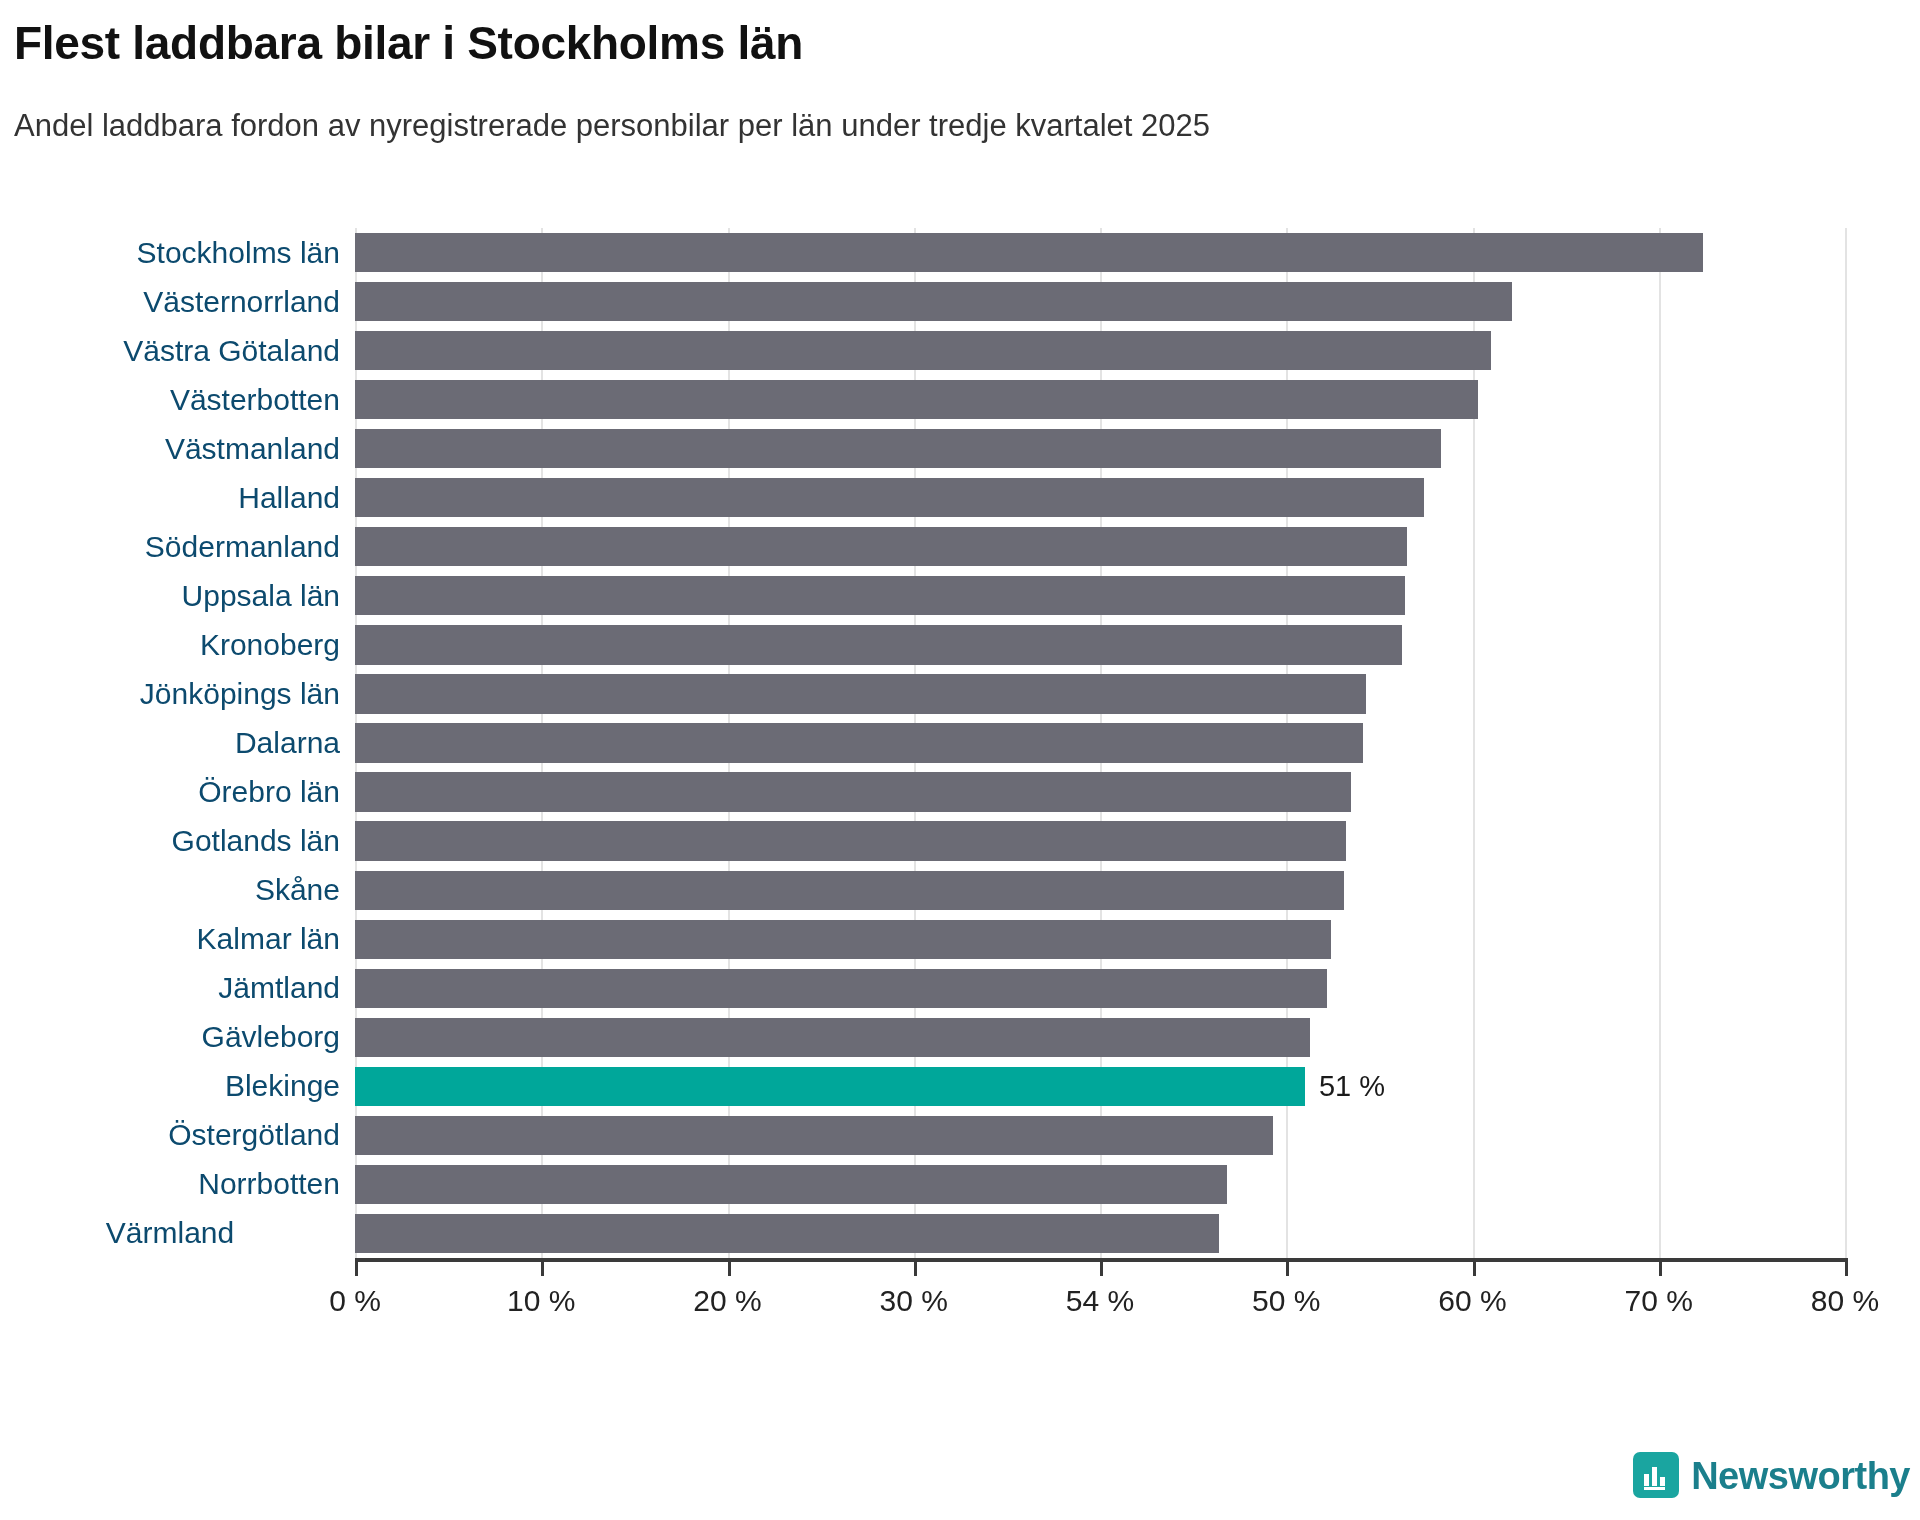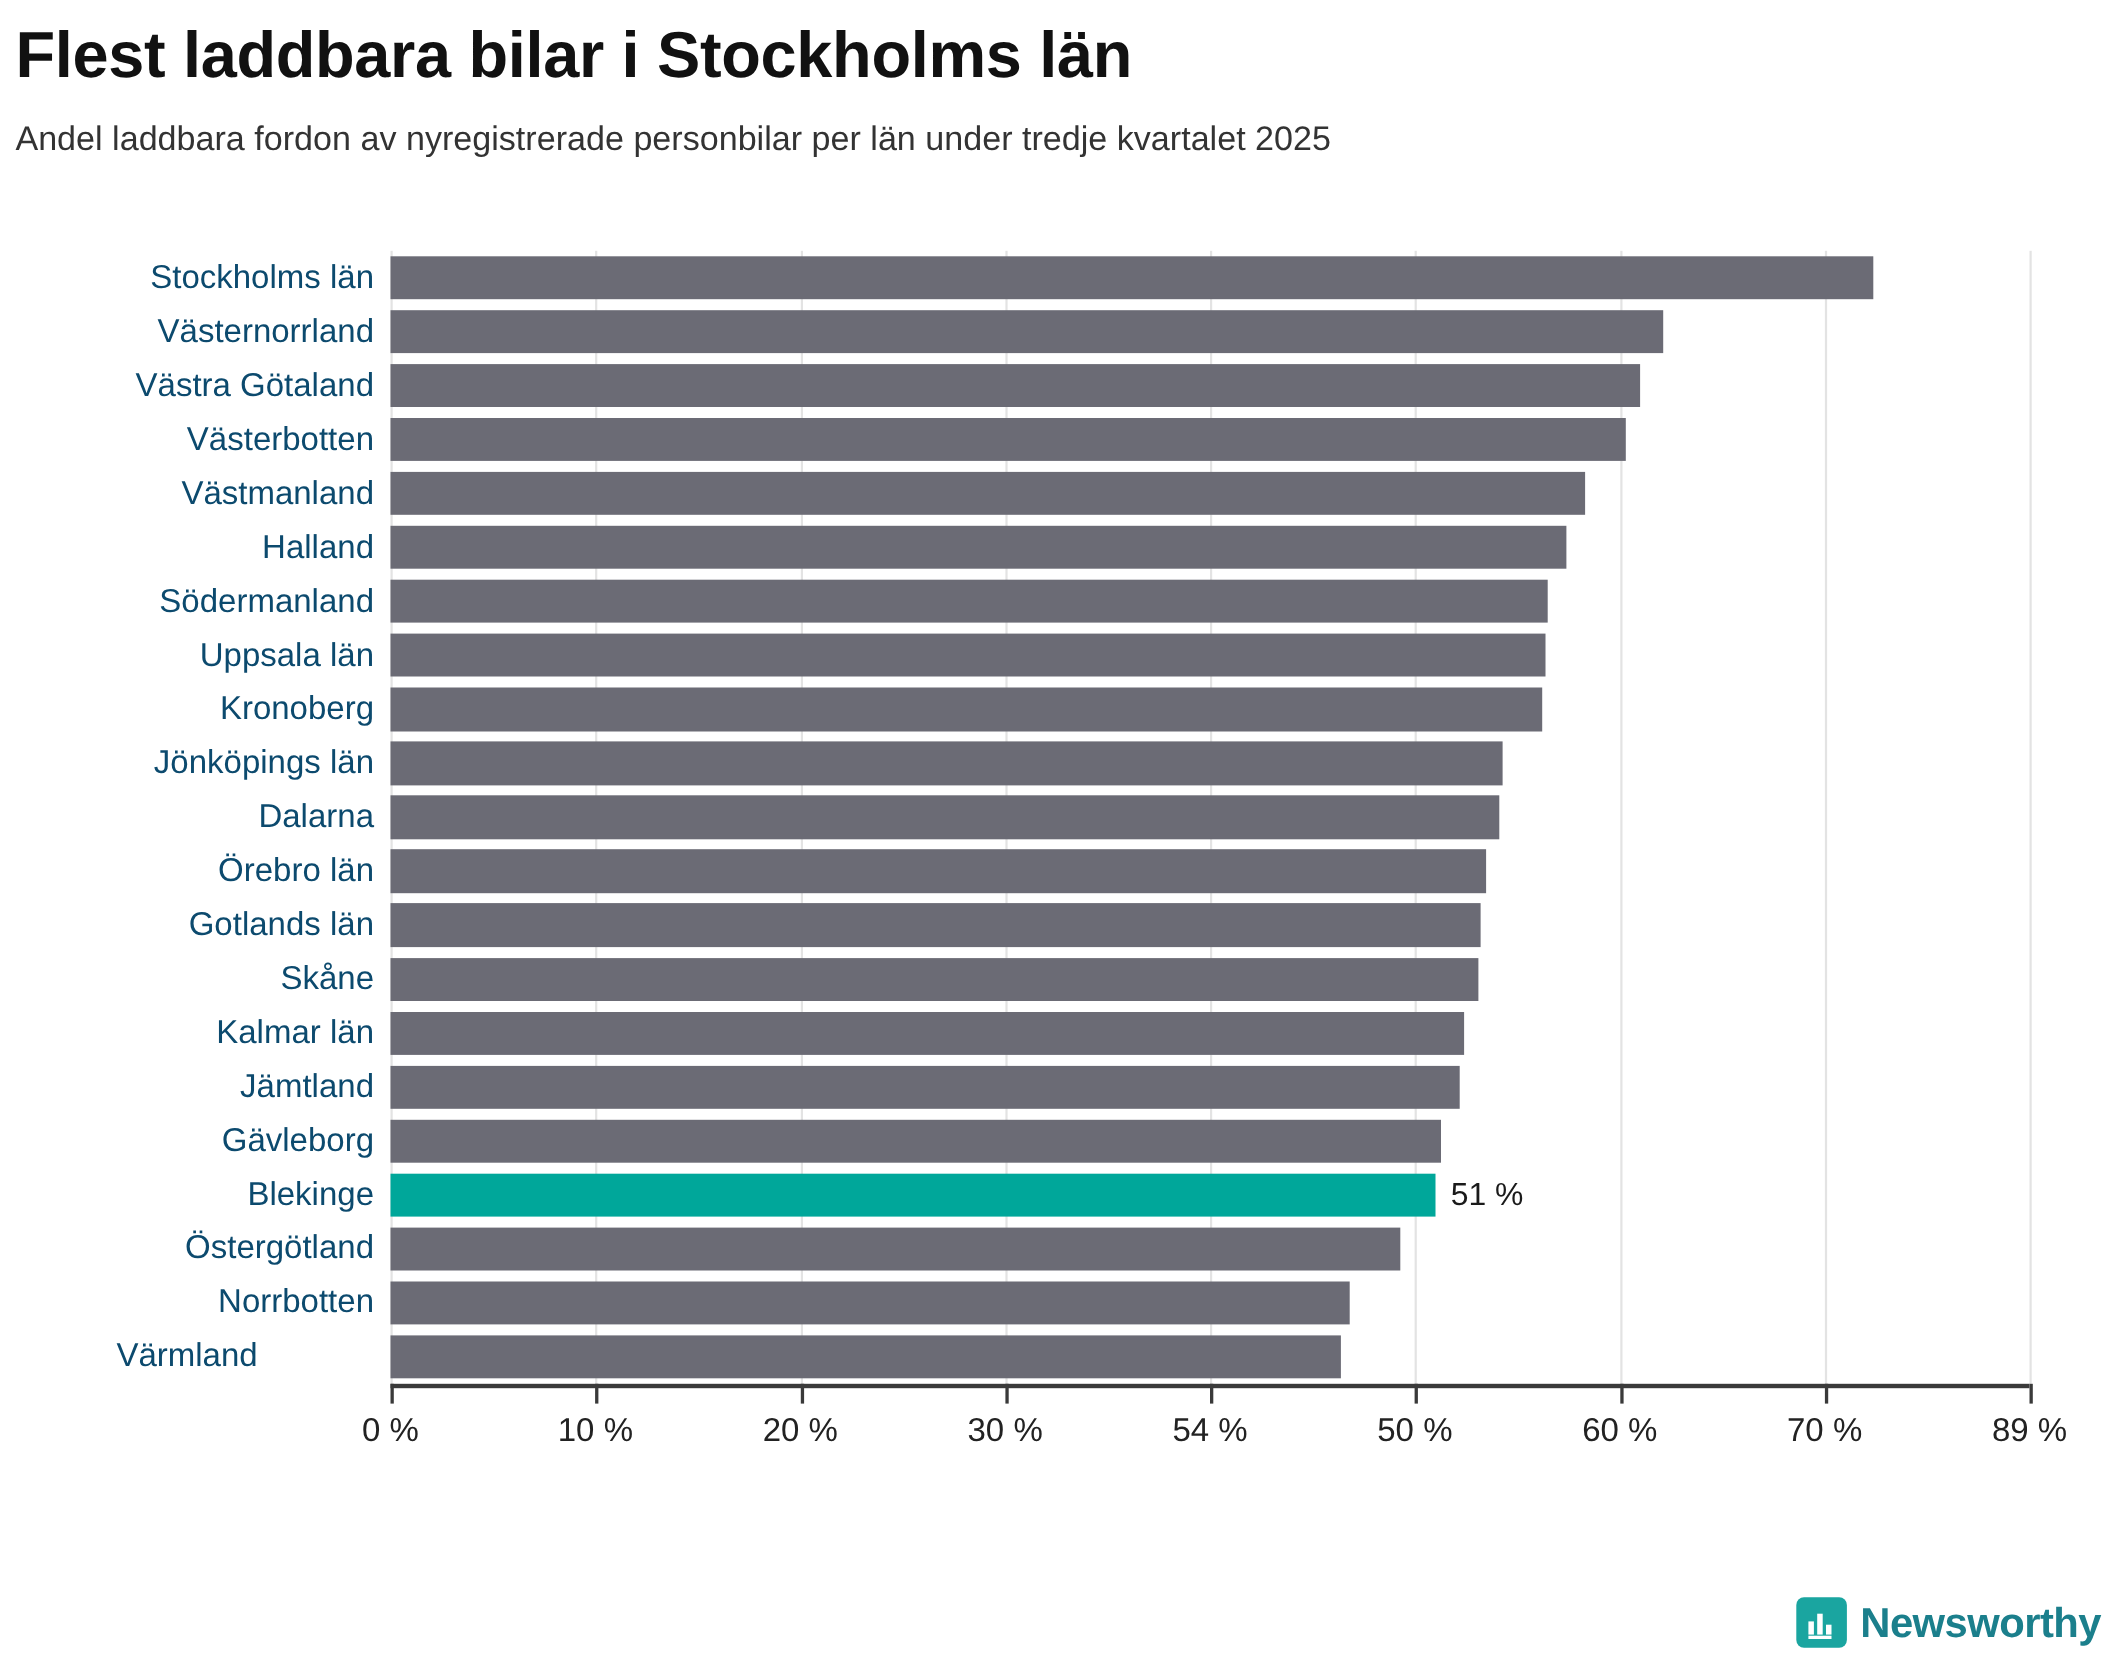--- a/index.html
+++ b/index.html
@@ -15,21 +15,21 @@
     width: 1920px;
     height: 1520px;
     background: #ffffff;
   }
 
   
   .title {
     position: absolute;
     left: 14px;
     top: 16px;
-    font-size: 59px;
+    font-size: 46px;
     font-weight: 700;
     color: #111111;
     letter-spacing: -0.3px;
     white-space: nowrap;
   }
   .subtitle {
     position: absolute;
     left: 14px;
     top: 108px;
     font-size: 31px;
@@ -194,21 +194,21 @@
       <div class="ticklabel" style="left: 913.75px;">30 %</div>
       <div class="tick" style="left: 1100px;"></div>
       <div class="ticklabel" style="left: 1100px;">54 %</div>
       <div class="tick" style="left: 1286.25px;"></div>
       <div class="ticklabel" style="left: 1286.25px;">50 %</div>
       <div class="tick" style="left: 1472.5px;"></div>
       <div class="ticklabel" style="left: 1472.5px;">60 %</div>
       <div class="tick" style="left: 1658.75px;"></div>
       <div class="ticklabel" style="left: 1658.75px;">70 %</div>
       <div class="tick" style="left: 1845px;"></div>
-      <div class="ticklabel" style="left: 1845px;">89 %</div>
+      <div class="ticklabel" style="left: 1845px;">80 %</div>
       <div class="row" style="top: 0px; height: 49.0476px;">
         <div class="rowlabel" style="top: 9.52381px;">Stockholms län</div>
         <div class="bar" style="top: 4.90476px; width: 1348.45px; height: 39.2381px;"></div>
       </div>
       <div class="row" style="top: 49.0476px; height: 49.0476px;">
         <div class="rowlabel" style="top: 9.52381px;">Västernorrland</div>
         <div class="bar" style="top: 4.90476px; width: 1156.61px; height: 39.2381px;"></div>
       </div>
       <div class="row" style="top: 98.0952px; height: 49.0476px;">
         <div class="rowlabel" style="top: 9.52381px;">Västra Götaland</div>

